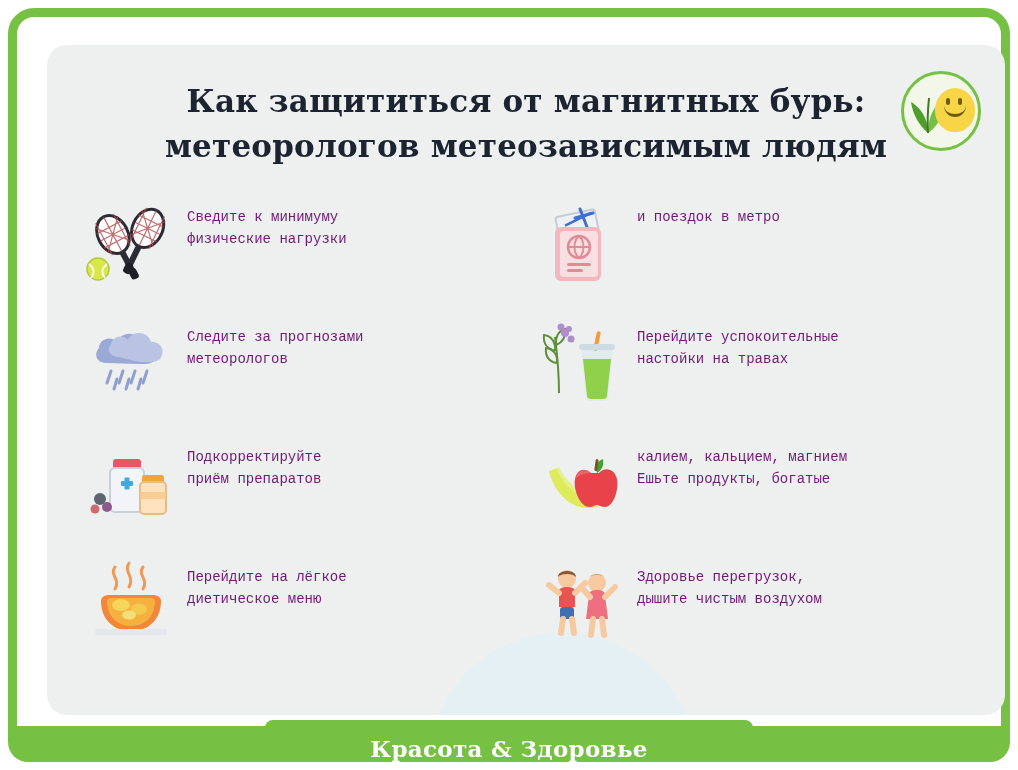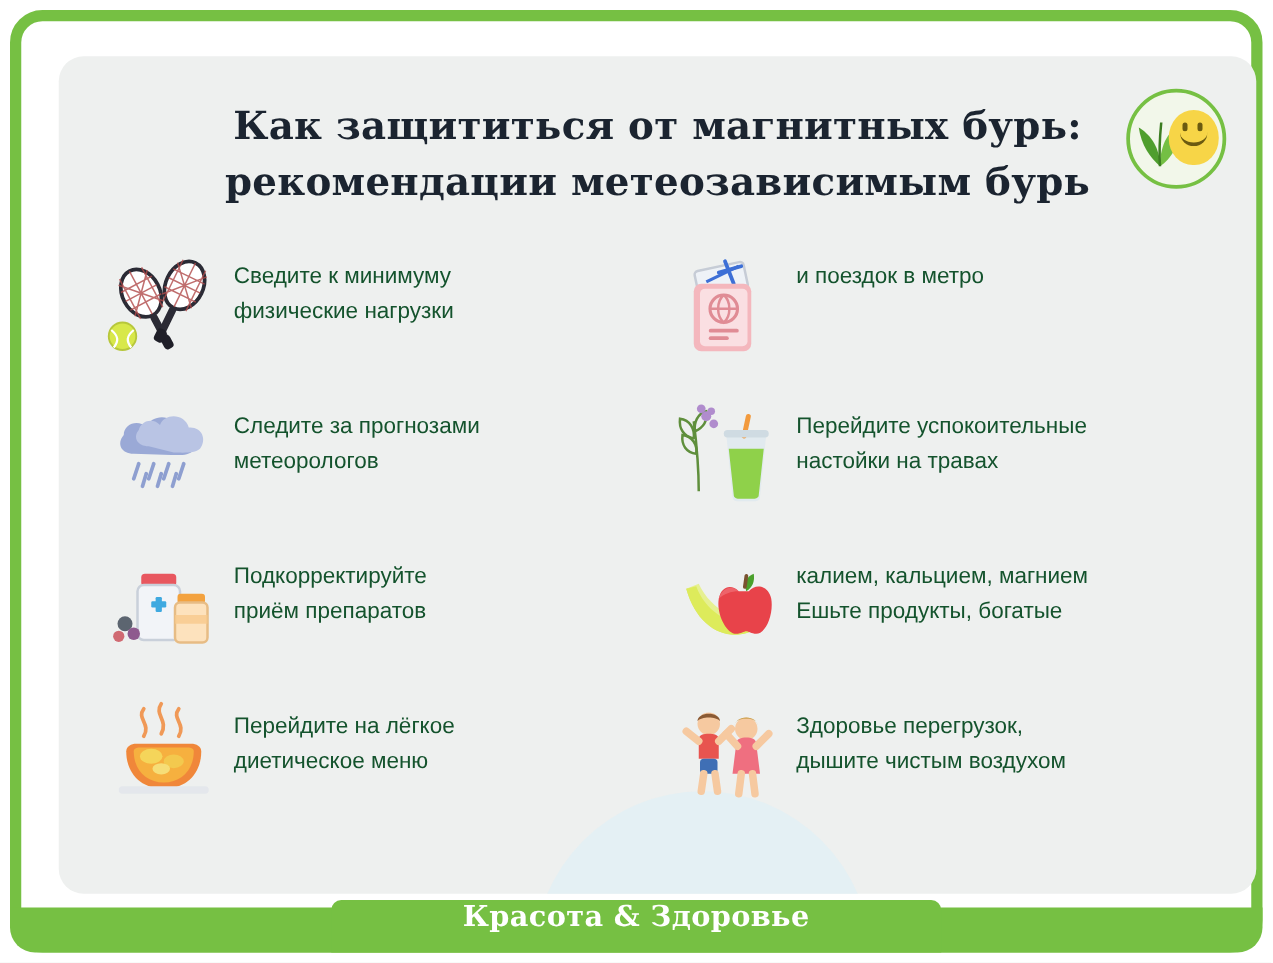--- a/index.html
+++ b/index.html
@@ -102,35 +102,35 @@
   }
   .ico{
     width:92px;height:92px;
     flex:0 0 92px;
     position:relative;
     margin-top:4px;
   }
   .txt{
     margin-left:10px;
     padding-top:14px;
-    font-size:18px;
+    font-size:14px;
     line-height:1.55;
-    color:#14532d;
-    font-family:Liberation Sans, sans-serif;
+    color:#701a75;
+    font-family:Liberation Mono, monospace;
   }
   .txt .l{display:block;white-space:nowrap;}
 
   
   .ribbon{
     position:absolute;
     left:265px;bottom:8px;
     width:488px;height:42px;
     background:#76c043;
     border-radius:8px 8px 0 0;
-    display:flex;align-items:flex-start;justify-content:center;
+    display:flex;align-items:flex-end;justify-content:center;
   }
   .ribbon span{
     color:#ffffff;
     font-family:"DejaVu Serif", serif;
     font-weight:bold;
     font-size:23px;
     letter-spacing:.3px;
   }
   .footer-bar{
     position:absolute;left:8px;bottom:8px;width:1002px;height:36px;
@@ -144,21 +144,21 @@
 <body>
 
 <div class="poster">
   <div class="frame">
     <div class="card">
 
       <div class="deco-circle"></div>
 
       <div class="title-wrap">
         <div class="title-line">Как защититься от магнитных бурь:</div>
-        <div class="title-line">рекомендации метеозависимым бурь</div>
+        <div class="title-line">метеорологов метеозависимым людям</div>
       </div>
 
       <div class="logo">
         <svg class="leafs" viewBox="0 0 40 48">
           <path d="M20 47 C20 30 10 20 3 16 C5 30 12 40 20 47 Z" fill="#4f9e2e"></path>
           <path d="M20 47 C20 28 28 18 37 13 C36 30 29 41 20 47 Z" fill="#74bf44"></path>
           <path d="M20 47 C19 33 20 22 21 12" stroke="#3c7d22" stroke-width="2" fill="none"></path>
         </svg>
         <div class="face">
           <div class="eye l"></div>

